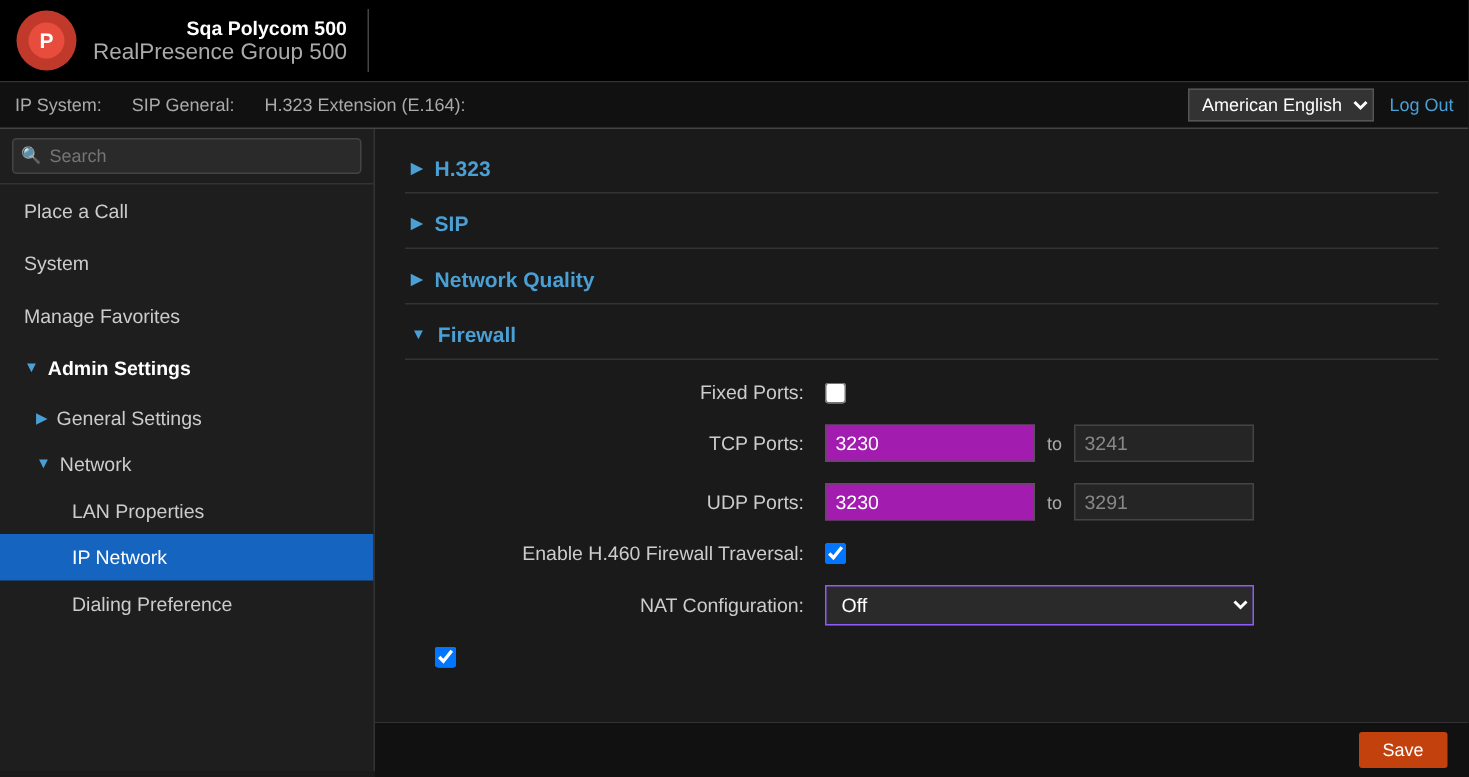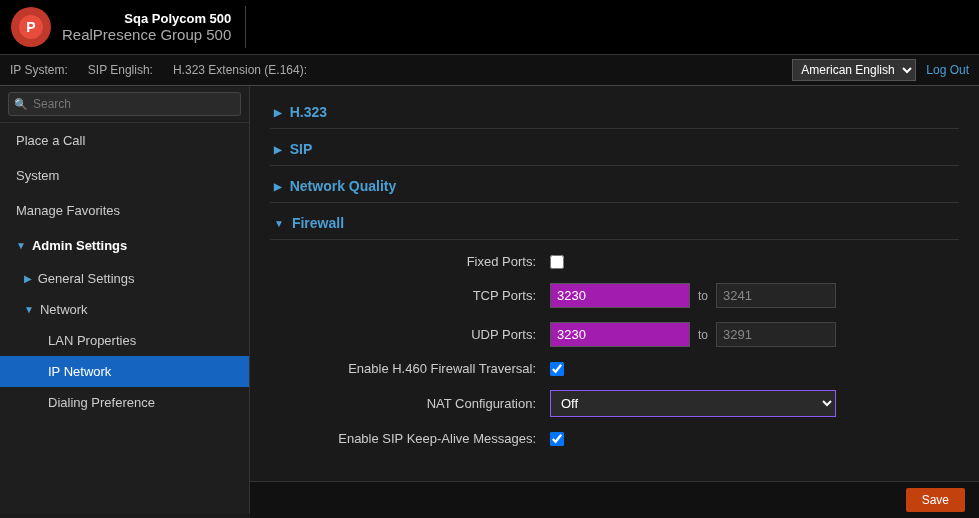--- a/index.html
+++ b/index.html
@@ -241,21 +241,21 @@
     </svg>
     <div>
       <div class="device-name">Sqa Polycom 500</div>
       <div class="device-sub">RealPresence Group 500</div>
     </div>
   </div>
 </div>
 
 <div class="header-nav">
   <span class="header-nav-item"><span class="label">IP System:</span></span>
-  <span class="header-nav-item"><span class="label">SIP English:</span></span>
+  <span class="header-nav-item"><span class="label">SIP General:</span></span>
   <span class="header-nav-item"><span class="label">H.323 Extension (E.164):</span></span>
   <div class="lang-select-wrap">
     <select class="lang-select"><option>American English</option></select>
     <a class="logout-link">Log Out</a>
   </div>
 </div>
 
 <div class="main-layout">
 
   <div class="sidebar">
@@ -353,21 +353,20 @@
         <div class="form-control-wrap">
           <select class="nat-select">
             <option>Off</option>
             <option>Auto</option>
             <option>Manual</option>
           </select>
         </div>
       </div>
 
       <div class="form-row">
-        <div class="form-label">Enable SIP Keep-Alive Messages:</div>
         <div class="form-control-wrap">
           <input type="checkbox" class="checkbox-input" checked="" style="">
         </div>
       </div>
 
     </div>
 
   </div>
 </div>
 

